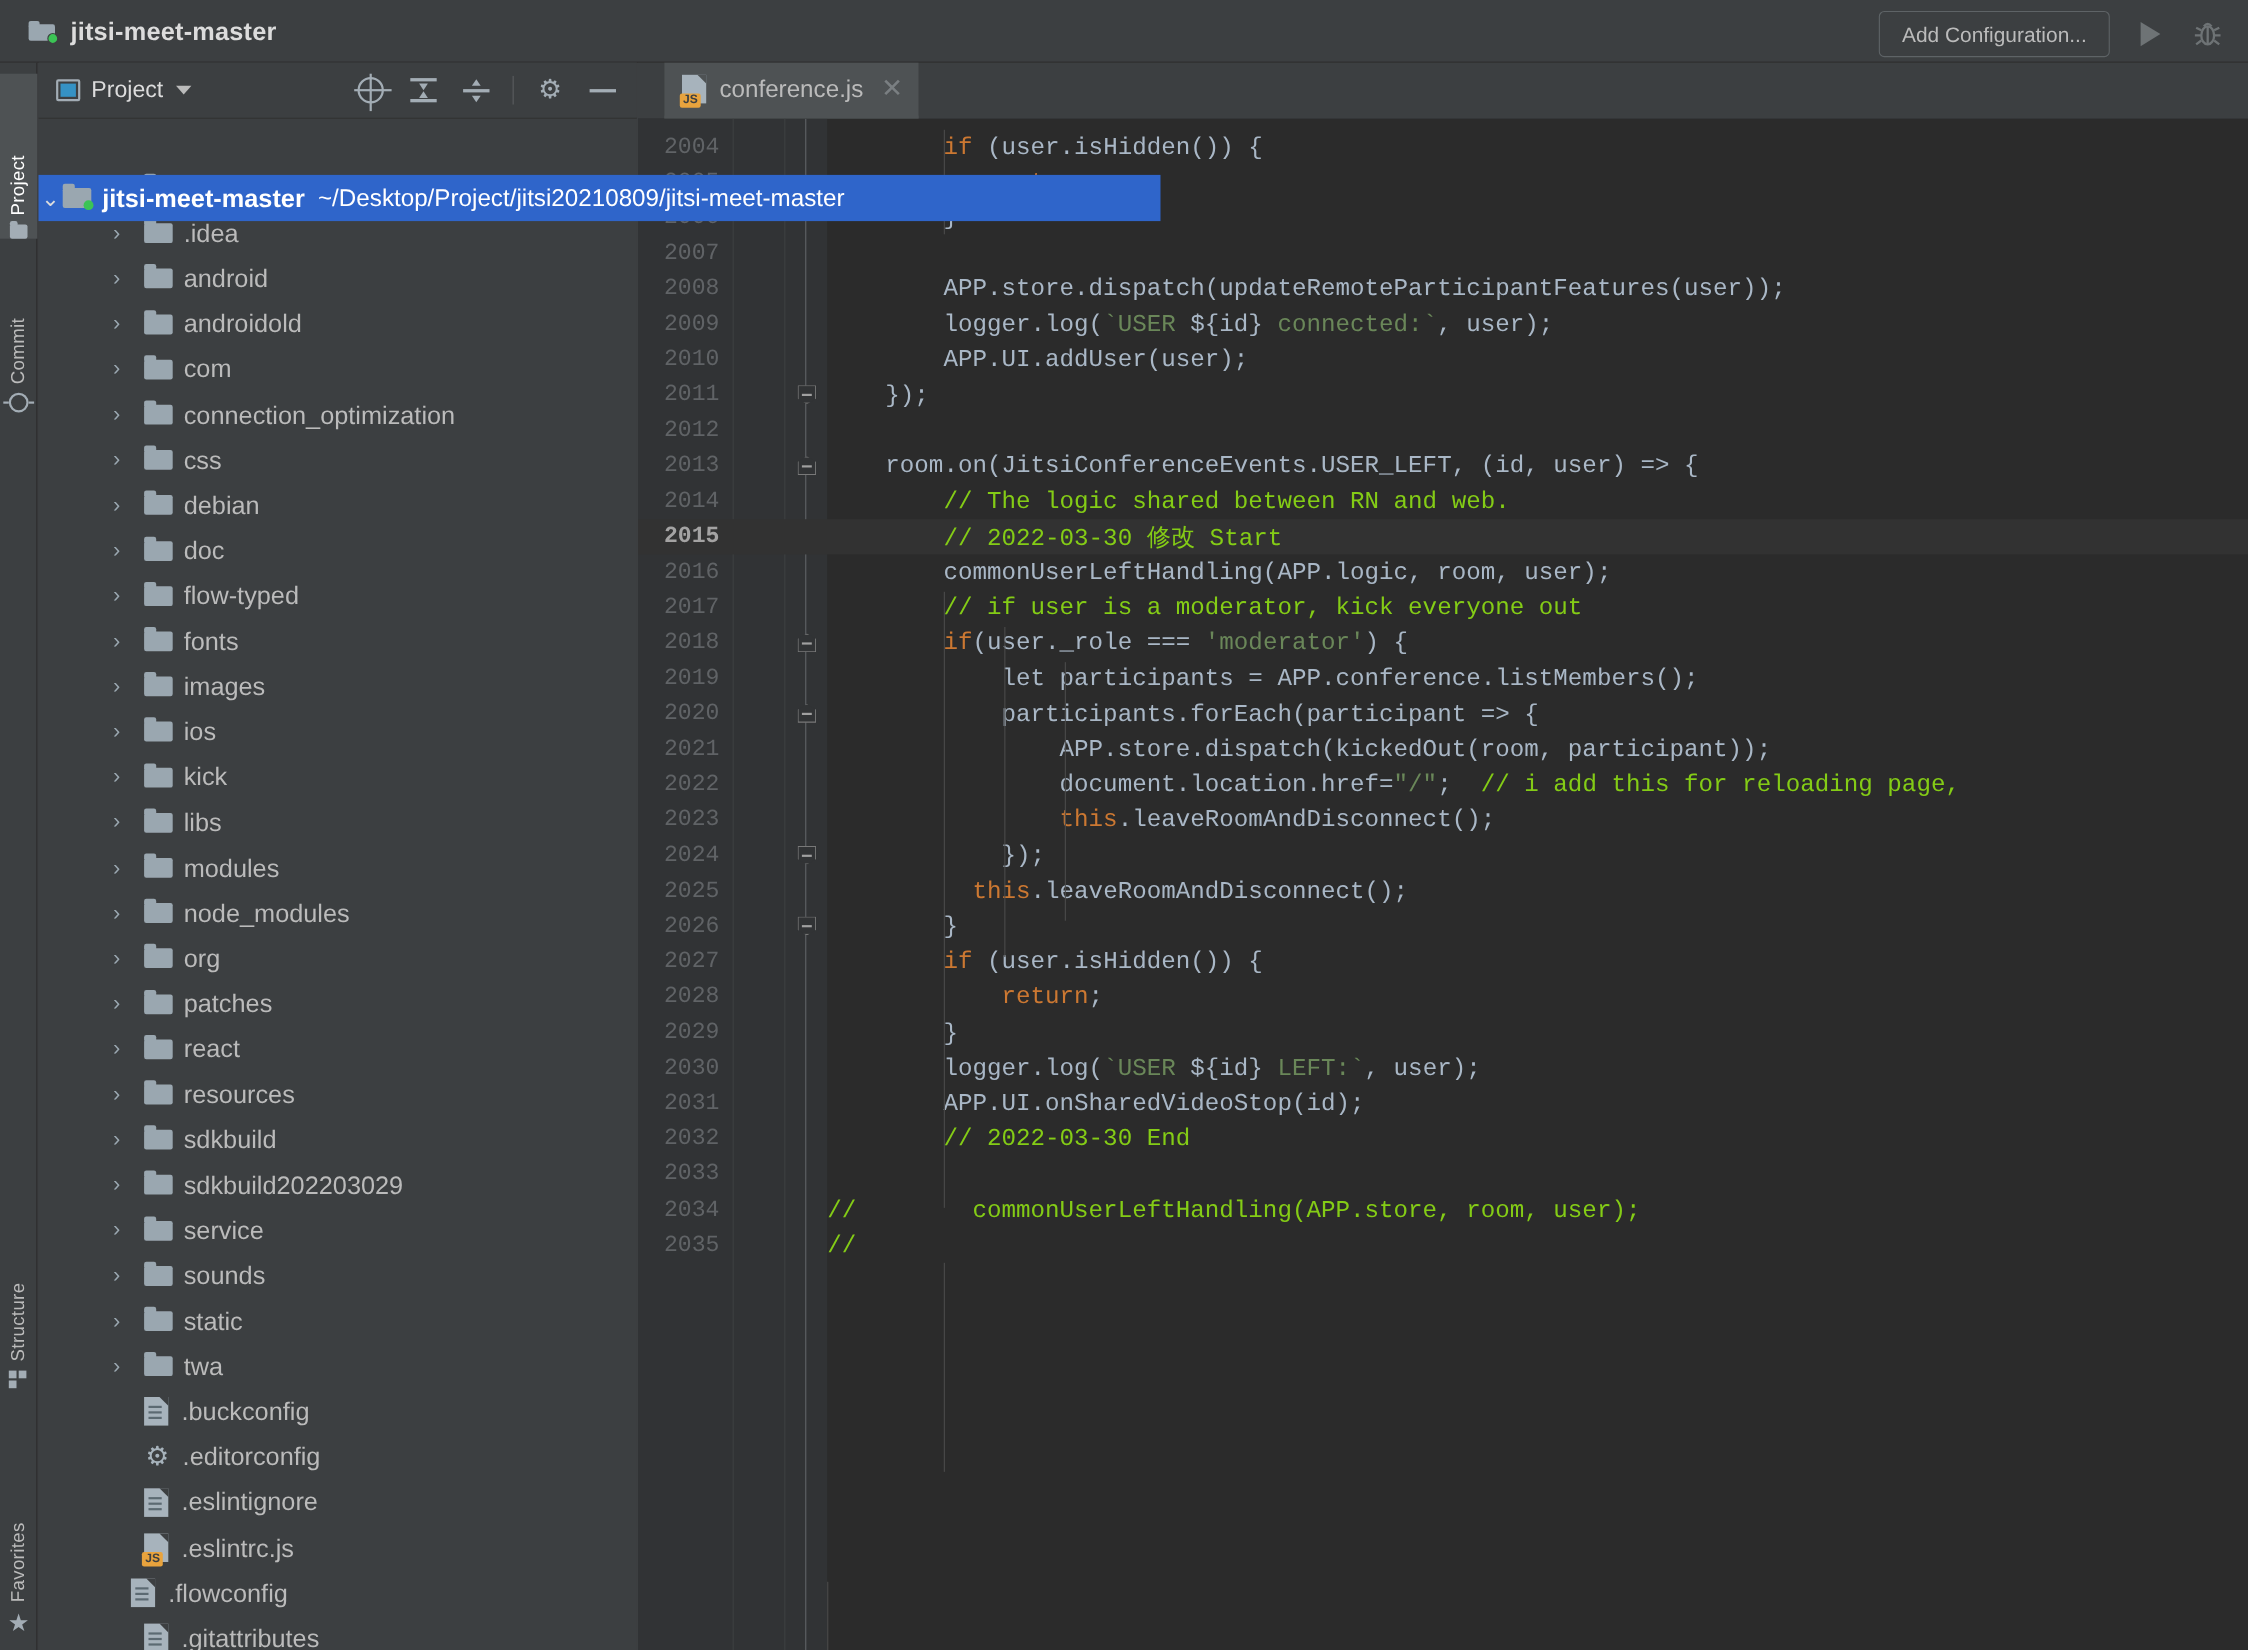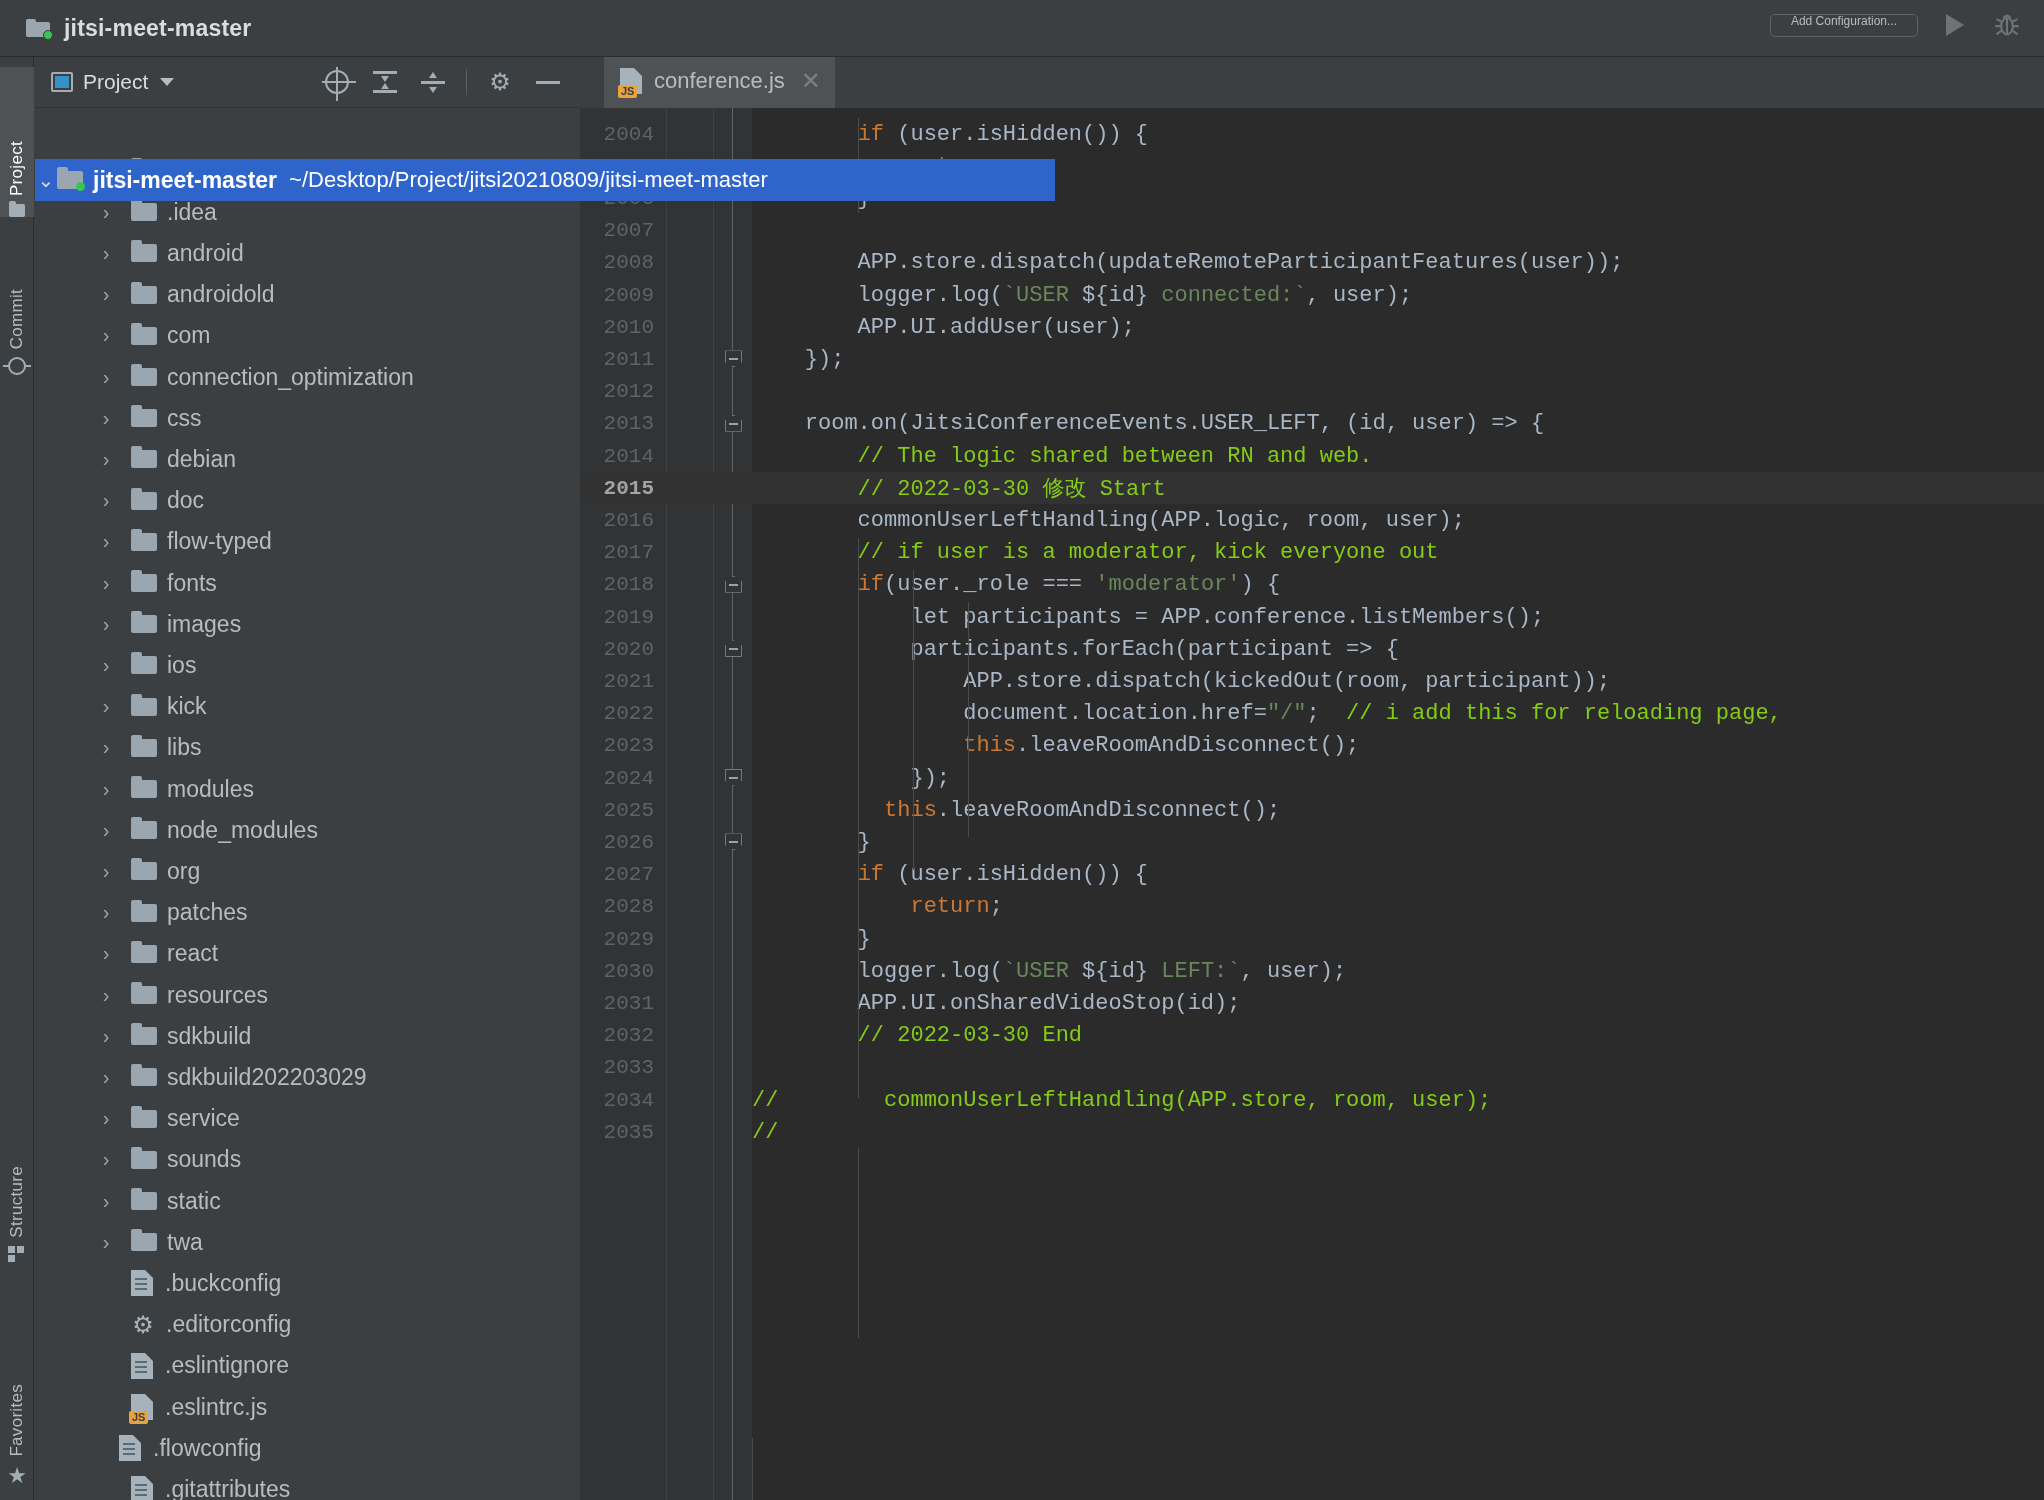--- a/index.html
+++ b/index.html
@@ -28,21 +28,21 @@
     background:#9AA7B0; border-radius:2px;
   }
   .proj-icon .dot {
     position:absolute; right:-1px; bottom:-1px; width:10px; height:10px;
     border-radius:50%; background:#3BC455; border:1px solid #3C3F41;
   }
   .title-text { color:#DCDCDC; font-size:23px; font-weight:bold; letter-spacing:.2px; }
   .tb-right { position:absolute; right:22px; top:10px; display:flex; align-items:center; gap:22px; }
   .add-config {
     border:1px solid #5E6366; border-radius:5px; color:#BBBBBB;
-    font-size:12px; padding:0 20px 9px; background:transparent; line-height:1;
+    font-size:19px; padding:12px 20px 9px; background:transparent; line-height:1;
   }
   .run-btn, .debug-btn { width:30px; height:30px; display:flex; align-items:center; justify-content:center; }
   .tri { width:0;height:0;border-left:18px solid #6E7375;border-top:11px solid transparent;border-bottom:11px solid transparent; }
 
   
   .toolstrip {
     position:absolute; left:0; top:57px; width:34px; height:1443px;
     background:#3C3F41; border-right:1px solid #2B2B2B;
   }
   .strip-btn {

